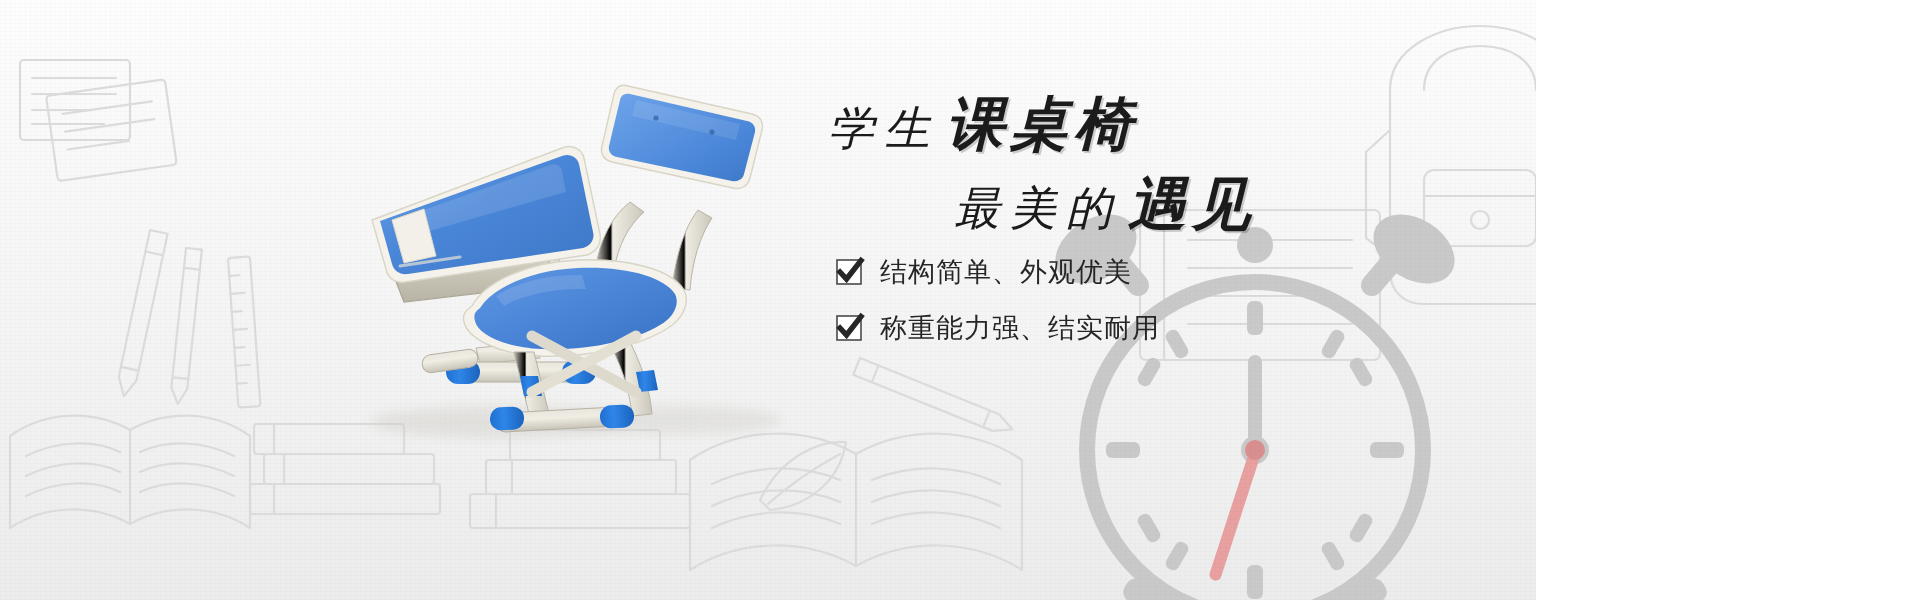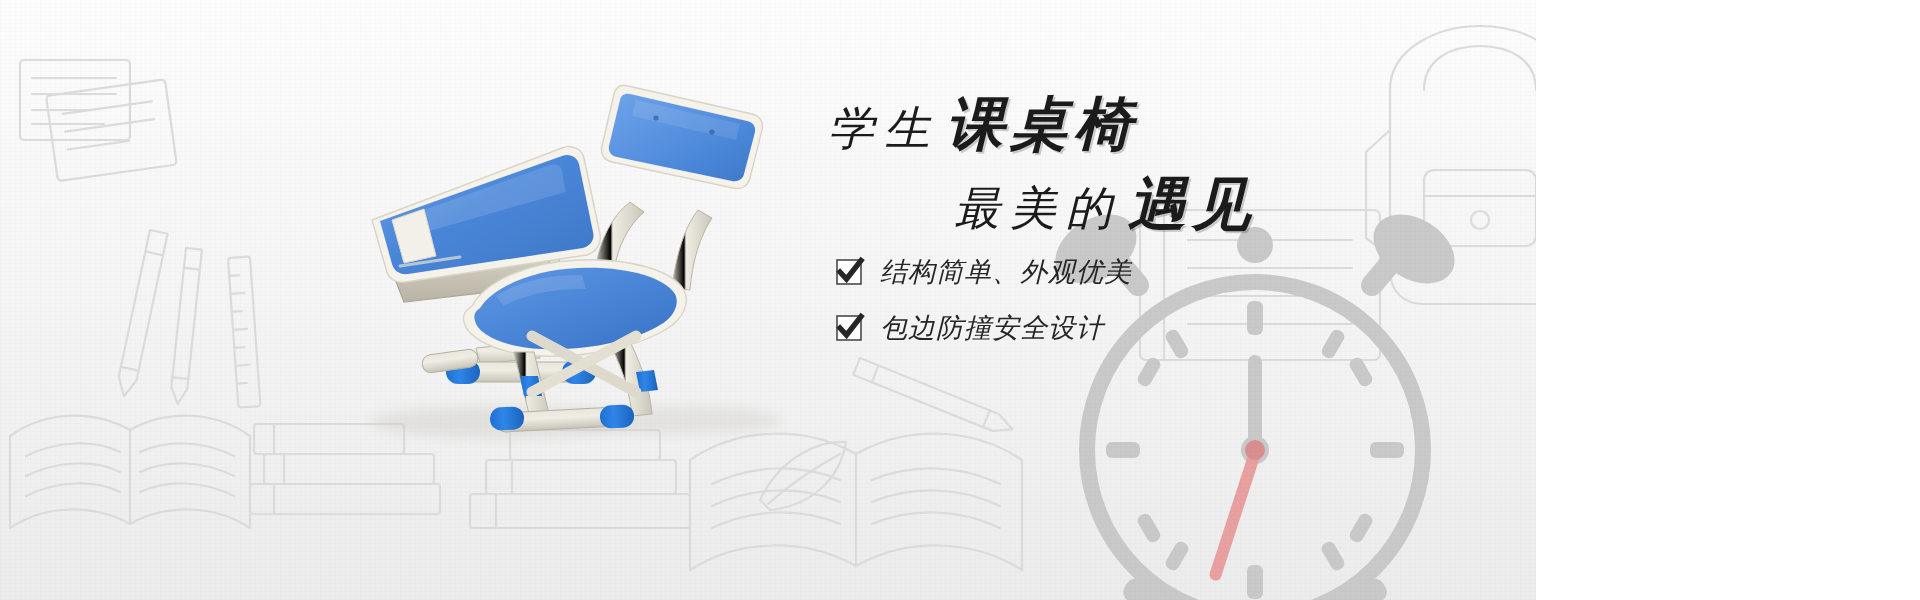--- a/index.html
+++ b/index.html
@@ -113,21 +113,20 @@
     position: relative;
     margin-right: 18px;
   }
   .check-box svg { display: block; width: 26px; height: 26px; overflow: visible; }
   .feature-text {
     font-family: "DejaVu Sans", "Liberation Sans", sans-serif;
     font-size: 27px;
     color: #262626;
     letter-spacing: 1px;
     white-space: nowrap;
-    font-style: italic;
   }
 </style>
 </head>
 <body>
 
 <div id="banner">
 
   <div class="bg-art">
     <svg viewBox="0 0 1920 600" xmlns="http://www.w3.org/2000/svg">
       <g fill="none" stroke="#dcdcdc" stroke-width="2.2" stroke-linecap="round" stroke-linejoin="round">
@@ -424,26 +423,26 @@
     <div class="feature-row">
       <span class="check-box">
         <svg viewBox="0 0 26 26" xmlns="http://www.w3.org/2000/svg">
           <rect x="1" y="1" width="24" height="24" fill="#ffffff" stroke="#4a4a4a" stroke-width="1.6"></rect>
           <path d="M4 13 L10.5 20 L25 1.5" fill="none" stroke="#262626" stroke-width="5.4" stroke-linecap="square" stroke-linejoin="miter"></path>
         </svg>
       </span>
       <span class="feature-text">结构简单、外观优美</span>
     </div>
 
-
     <div class="feature-row">
       <span class="check-box">
         <svg viewBox="0 0 26 26" xmlns="http://www.w3.org/2000/svg">
           <rect x="1" y="1" width="24" height="24" fill="#ffffff" stroke="#4a4a4a" stroke-width="1.6"></rect>
           <path d="M4 13 L10.5 20 L25 1.5" fill="none" stroke="#262626" stroke-width="5.4" stroke-linecap="square" stroke-linejoin="miter"></path>
         </svg>
       </span>
-      <span class="feature-text">包边防撞安全设计</span>
+      <span class="feature-text">称重能力强、结实耐用</span>
     </div>
 
+
   </div>
 
 </div>
 
 </body></html>

